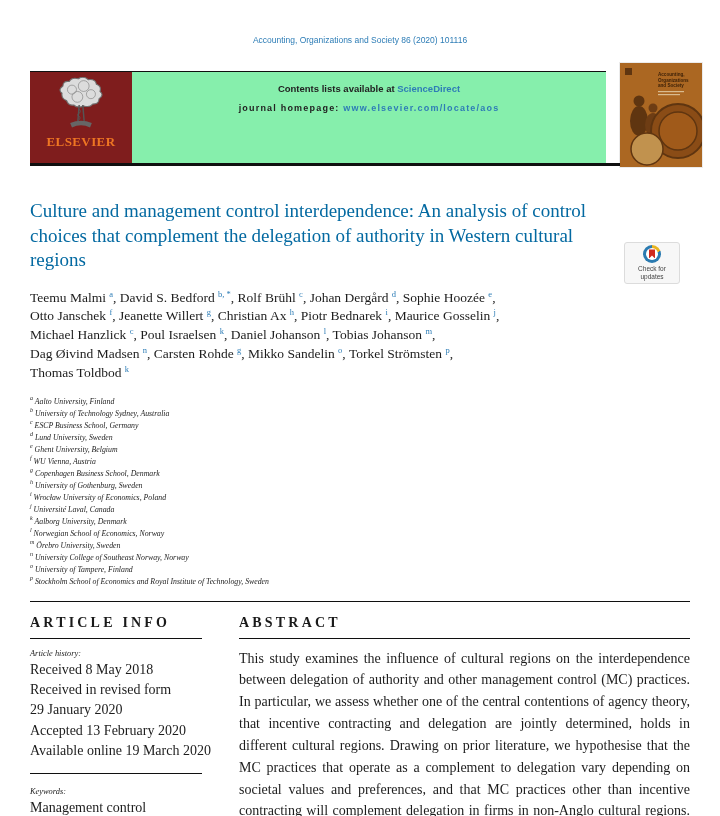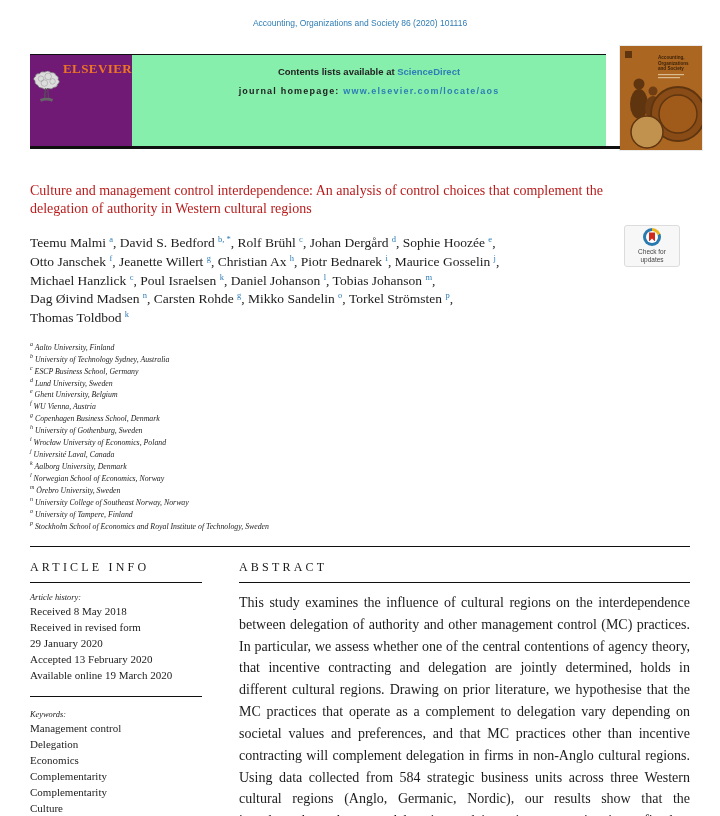--- a/index.html
+++ b/index.html
@@ -6,51 +6,51 @@
   html, body { margin: 0; padding: 0; }
   body {
     width: 720px; height: 816px; background: #ffffff; overflow: hidden;
     position: relative; color: #1c1c1c;
     font-family: "Liberation Serif", serif;
   }
   .page { padding: 0 30px; position: relative; }
 
   
   .citation {
-    margin-top: 18px; text-align: center;
+    margin-top: 35px; text-align: center;
     font-family: "Liberation Sans", sans-serif;
     font-size: 8.5px; color: #2e7db6;
   }
   .citation span { cursor: pointer; }
 
   
   .header-wrap { position: relative; margin-top: 26px; border-bottom: 3px solid #101010; }
   .header-main { display: flex; border-top: 1px solid #101010; margin-right: 84px; height: 92px; }
   .logo-box {
-    width: 102px; background: #701a75; display: flex; flex-direction: row;
-    align-items: flex-start; padding-top: 5px;
+    width: 102px; background: #7f1d1d; display: flex; flex-direction: column;
+    align-items: center; padding-top: 5px;
   }
   .logo-box svg { width: 56px; height: 56px; }
   .elsevier-text {
     font-family: "Liberation Serif", serif; font-weight: bold;
     color: #ee7623; font-size: 13px; letter-spacing: .4px; margin-top: 1px;
   }
   .banner { flex: 1; background: #86efac; text-align: center; padding-top: 11px; }
   .banner-line1 { font-family: "Liberation Sans", sans-serif; font-size: 9.5px; font-weight: bold; color: #222; }
   .journal-title { font-size: 20px; color: #1c1c1c; margin-top: 9px; }
   .homepage {
     font-family: "Liberation Sans", sans-serif; font-size: 9px; font-weight: bold;
     letter-spacing: 1.2px; color: #222; margin-top: 9px;
   }
   .link { color: #2e7db6; cursor: pointer; }
   .cover { position: absolute; right: -12px; top: -8px; width: 82px; height: 104px; box-shadow: 0 0 0 1px rgba(0,0,0,.08); }
   .cover svg { display: block; width: 82px; height: 104px; }
 
   
-  .title { margin-top: 33px; font-size: 14px; line-height: 1.3; width: 585px; color: #b91c1c; }
+  .title { margin-top: 33px; font-size: 19px; line-height: 1.3; width: 585px; color: #0369a1; }
 
   
   .badge {
     position: absolute; top: 207px; right: 40px; width: 56px; height: 42px;
     background: #f7f7f7; border: 1px solid #dcdcdc; border-radius: 3px;
     display: flex; flex-direction: column; align-items: center; justify-content: center;
     cursor: pointer;
   }
   .badge-icon {
     width: 18px; height: 18px; border-radius: 50%;
@@ -68,25 +68,25 @@
   
   .affils { margin-top: 13px; }
   .affil { font-size: 7.8px; font-style: italic; line-height: 1.33; color: #1c1c1c; }
   .fsup { font-size: 6px; }
 
   
   .rule-full { border-top: 1px solid #101010; margin-top: 14px; }
   .columns { display: flex; margin-top: 13px; }
   .col-left { width: 183px; flex: none; }
   .col-right { flex: 1; margin-left: 26px; }
-  .sec-heading { font-size: 12px; font-weight: normal; letter-spacing: 3.2px; color: #1a1a1a; }
+  .sec-heading { font-size: 14px; font-weight: bold; letter-spacing: 3.2px; color: #1a1a1a; }
   .head-rule { border-bottom: 1px solid #101010; margin-top: 7px; }
   .col-left .head-rule, .mid-rule { width: 172px; }
   .info-label { font-style: italic; font-size: 8.4px; margin-top: 9px; line-height: 1.45; }
-  .info-lines div { font-size: 11px; line-height: 1.45; }
+  .info-lines div { font-size: 14px; line-height: 1.45; }
   .mid-rule { border-top: 1px solid #101010; margin-top: 12px; margin-bottom: 9px; }
   .abstract-text { font-size: 14px; line-height: 1.56; text-align: justify; margin-top: 9px; }
   .copyright { font-size: 8.8px; text-align: right; margin-top: 1px; }
 </style>
 </head>
 <body>
 
 <div class="page">
 
   <div class="citation">

